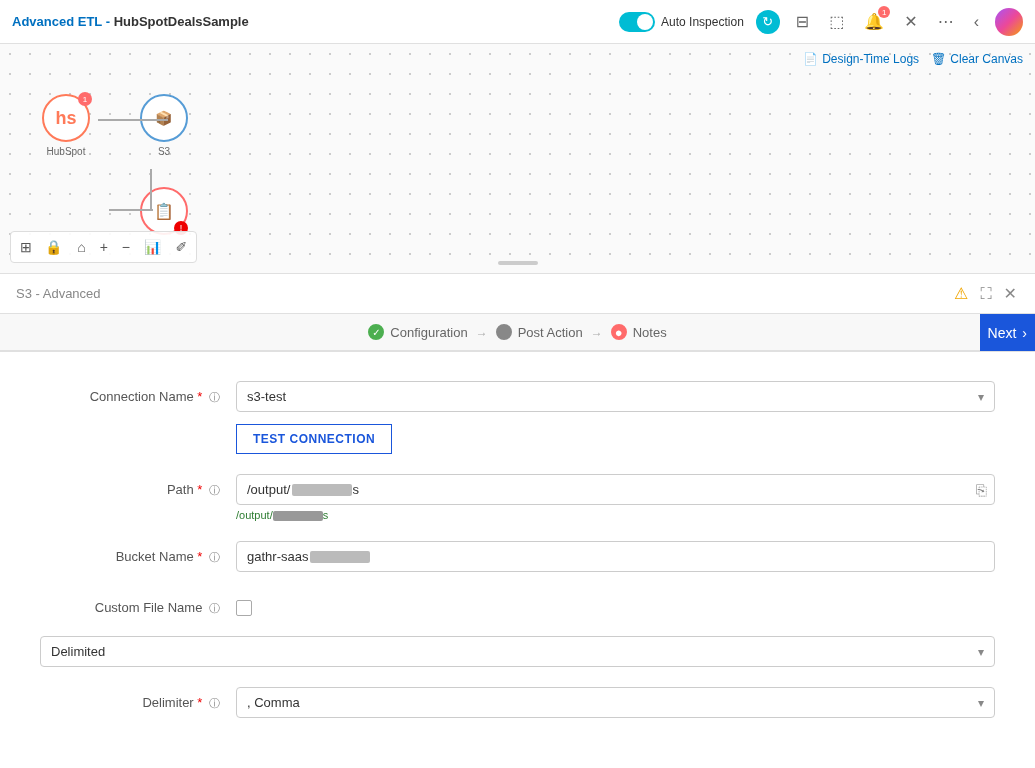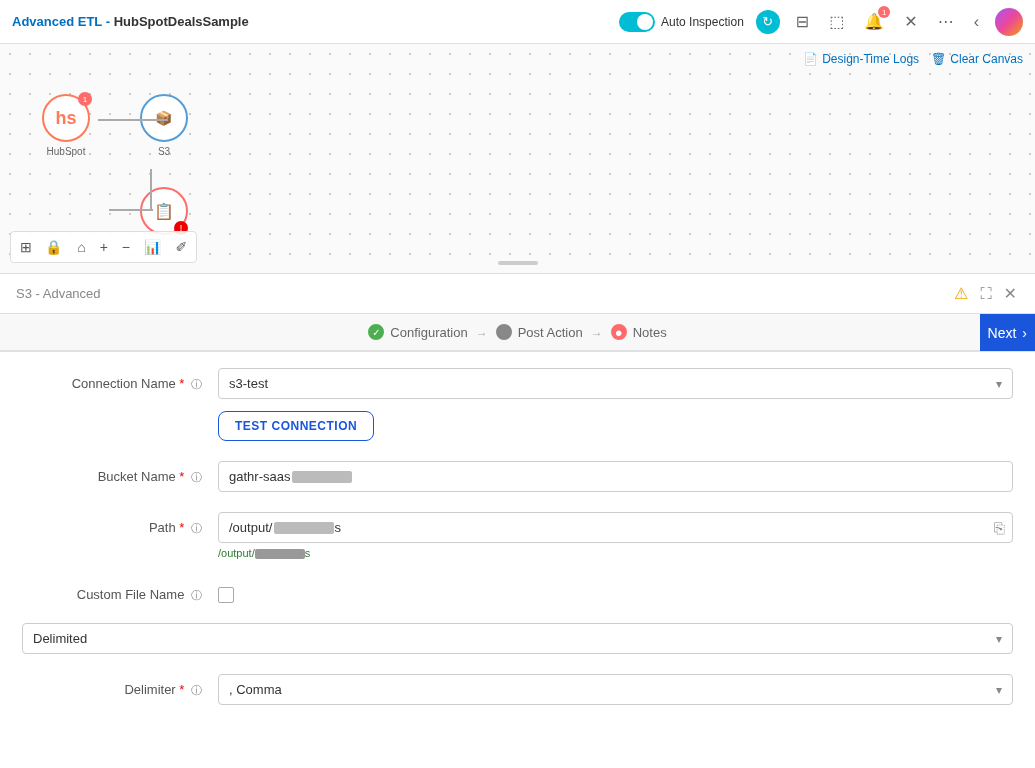--- a/index.html
+++ b/index.html
@@ -113,23 +113,24 @@
     .step-arrow { color: #aaa; font-size: 12px; }
     .next-btn {
       position: absolute; right: 0; top: 0;
       background: #1a56db; color: #fff; border: none; border-radius: 4px;
       padding: 8px 8px; font-size: 14px; cursor: pointer; display: flex; align-items: center; gap: 6px;
       height: 100%;
     }
 
     
     .form-content {
-      padding: 16px 22px;
+      padding: 16px 40px;
       overflow-y: auto;
       flex: 1;
+      margin-top: 13px;
     }
     .form-row {
       display: flex; align-items: flex-start; margin-bottom: 20px; gap: 16px;
     }
     .form-label {
       width: 180px; min-width: 180px; text-align: right;
       font-size: 13px; color: #555; padding-top: 8px;
     }
     .form-label .required { color: #e00; }
     .form-label .info-icon { color: #888; font-size: 11px; margin-left: 3px; cursor: pointer; }
@@ -146,21 +147,21 @@
     .input-box {
       border: 1px solid #ccc; border-radius: 4px; padding: 7px 10px;
       font-size: 13px; color: #333; width: 100%; background: #fff;
       display: flex; align-items: center;
     }
     .input-box .redacted {
       display: inline-block; width: 60px; height: 12px; background: #bbb; border-radius: 2px; margin-left: 2px;
     }
     .test-conn-btn {
       border: 1.5px solid #1a56db; background: #fff; color: #1a56db;
-      padding: 7px 16px; border-radius: 8px; font-size: 12px; font-weight: 600;
+      padding: 7px 16px; border-radius: 0; font-size: 12px; font-weight: 600;
       cursor: pointer; letter-spacing: 0.5px; margin-top: 4px;
     }
     .path-input-wrapper { position: relative; }
     .path-copy-icon {
       position: absolute; right: 8px; top: 50%; transform: translateY(-50%);
       color: #888; font-size: 14px; cursor: pointer;
     }
     .path-hint { font-size: 11px; color: #2e7d32; margin-top: 4px; }
     .path-hint .redacted-sm {
       display: inline-block; width: 50px; height: 10px; background: #999; border-radius: 2px; vertical-align: middle;
@@ -302,53 +303,53 @@
     </div>
 
     <div class="form-row" style="margin-left:196px;margin-top:-12px;">
       <div class="form-control">
         <button class="test-conn-btn">TEST CONNECTION</button>
       </div>
     </div>
 
     <div class="form-row">
       <div class="form-label">
-        Bucket Name <span class="required">*</span>
-        <span class="info-icon">ⓘ</span>
-      </div>
-      <div class="form-control">
-        <div class="input-box">
-          <span>gathr-saas</span>
-            <span class="redacted"></span>
-        </div>
-      </div>
-    </div>
-
-    <div class="form-row">
-      <div class="form-label">
         Path <span class="required">*</span>
         <span class="info-icon">ⓘ</span>
       </div>
       <div class="form-control">
         <div class="path-input-wrapper">
           <div class="input-box">
             <span>/output/</span>
               <span class="redacted"></span>
               <span>s</span>
           </div>
           <span class="path-copy-icon">⎘</span>
         </div>
         <div class="path-hint">
           /output/<span class="redacted-sm"></span>s
         </div>
       </div>
     </div>
 
     <div class="form-row">
       <div class="form-label">
+        Bucket Name <span class="required">*</span>
+        <span class="info-icon">ⓘ</span>
+      </div>
+      <div class="form-control">
+        <div class="input-box">
+          <span>gathr-saas</span>
+            <span class="redacted"></span>
+        </div>
+      </div>
+    </div>
+
+    <div class="form-row">
+      <div class="form-label">
         Custom File Name
         <span class="info-icon">ⓘ</span>
       </div>
       <div class="form-control">
         <div class="checkbox-box"></div>
       </div>
     </div>
 
     <div class="form-row">
       <div class="form-control">

